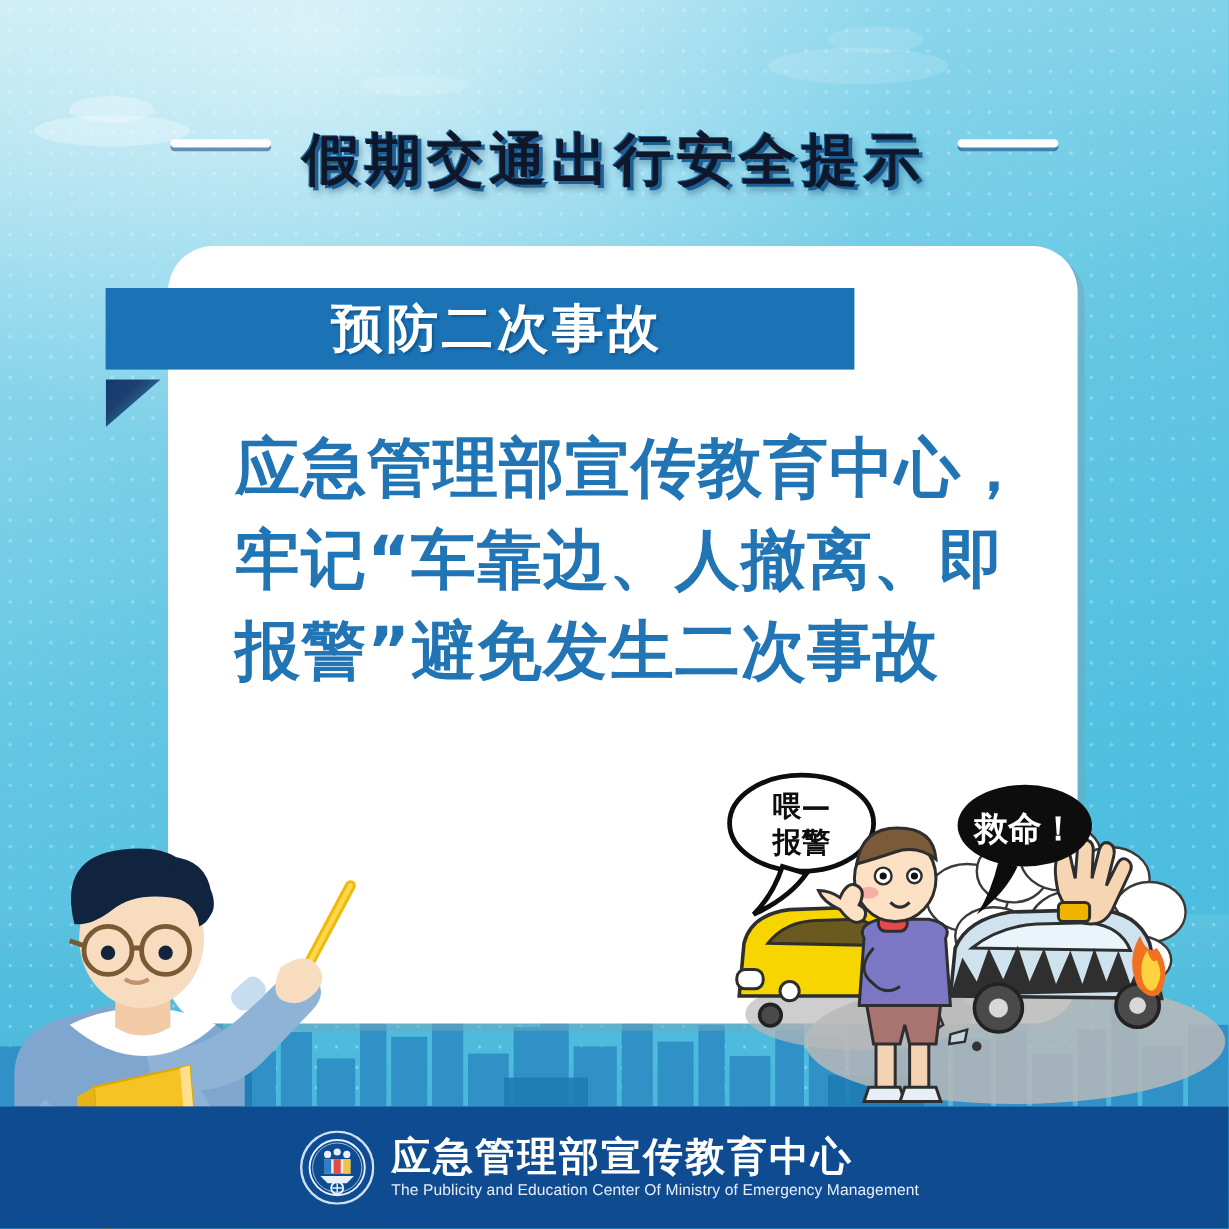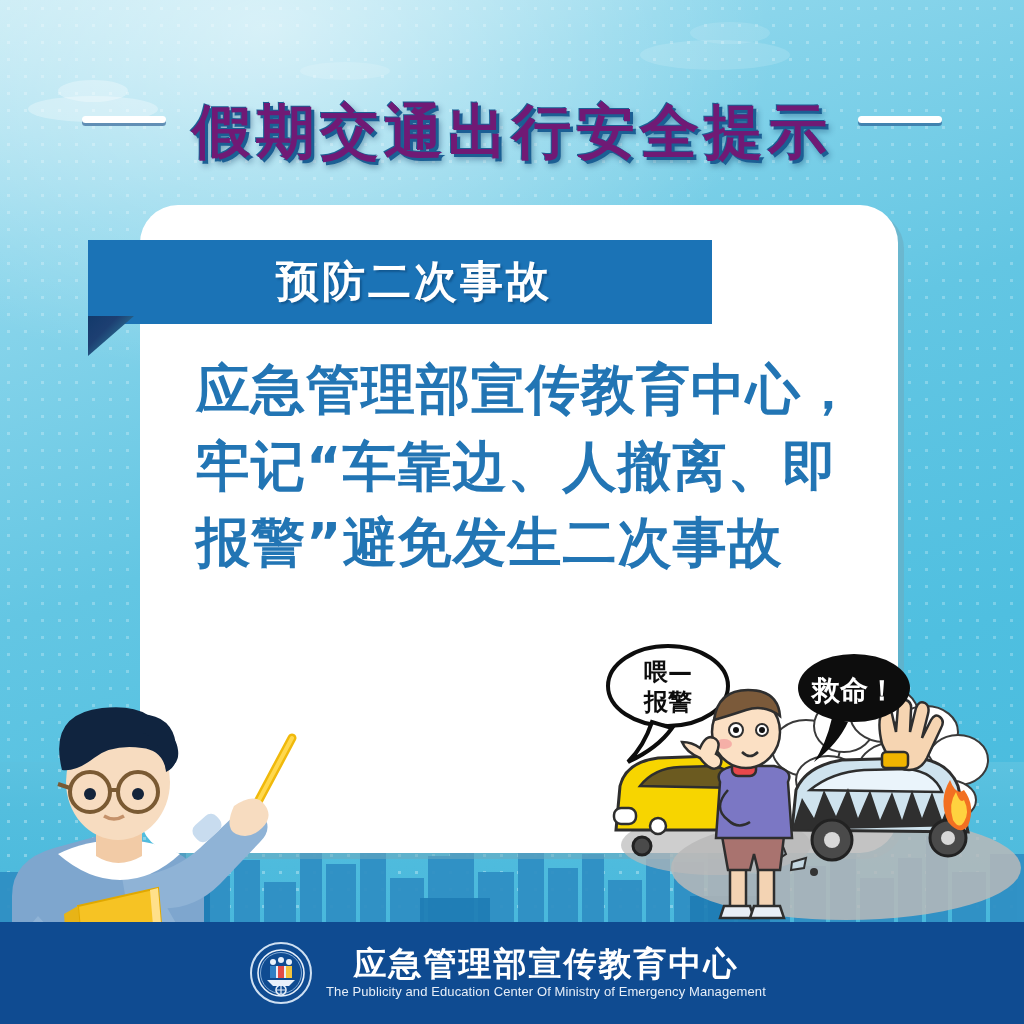--- a/index.html
+++ b/index.html
@@ -36,21 +36,21 @@
   .title-row{
     position:absolute;left:0;right:0;top:84px;height:70px;
     display:flex;align-items:center;justify-content:center;gap:26px;
   }
   .dash{
     width:84px;height:7px;border-radius:4px;
     background:#ffffff;
     box-shadow:0 3px 0 rgba(20,70,130,.55);
   }
   .title-text{
-    font-size:59px;font-weight:bold;color:#701a75;letter-spacing:5px;
+    font-size:47px;font-weight:bold;color:#0f172a;letter-spacing:5px;
     font-family:"DejaVu Serif","Liberation Serif",serif;
     text-shadow:
       3px 3px 0 #1b5f94,
       -1px -1px 0 #1b5f94,
       4px 5px 6px rgba(10,50,90,.45);
     white-space:nowrap;
     margin-top:28px;
   }
 
   
@@ -63,21 +63,21 @@
     position:absolute;inset:0;
     background-image:radial-gradient(rgba(255,255,255,.30) 1.5px, transparent 1.6px);
     background-size:17px 17px;
   }
   .skyline{position:absolute;left:0;bottom:0;width:1024px;height:120px;}
 
   
   .footer{
     position:absolute;left:0;right:0;bottom:0;height:102px;
     background:#0f4b91;
-    display:flex;align-items:center;justify-content:center;text-align:center;
+    display:flex;align-items:center;justify-content:center;
   }
   .footer-inner{display:flex;align-items:center;gap:14px;transform:translateX(-4px);}
   .emblem{width:62px;height:62px;flex:0 0 auto;}
   .footer-texts{display:flex;flex-direction:column;gap:2px;}
   .footer-cn{
     font-size:33px;font-weight:bold;color:#ffffff;letter-spacing:2px;
     font-family:"DejaVu Sans","Liberation Sans",sans-serif;line-height:1.1;
   }
   .footer-en{
     font-size:13px;color:#e6eef8;letter-spacing:.1px;line-height:1.2;
@@ -86,21 +86,21 @@
   
   .card{
     position:absolute;left:140px;top:205px;width:758px;height:648px;
     background:#ffffff;border-radius:38px;
     box-shadow:6px 6px 0 rgba(110,170,190,.55);
   }
 
   
   .ribbon-wrap{position:absolute;left:88px;top:240px;width:624px;height:76px;}
   .ribbon{
-    position:absolute;left:0;top:0;width:624px;height:84px;
+    position:absolute;left:0;top:0;width:624px;height:68px;
     background:#1b73b6;
     display:flex;align-items:center;justify-content:center;
   }
   .ribbon-label{
     font-size:43px;font-weight:bold;color:#ffffff;letter-spacing:3px;
     font-family:"DejaVu Sans","Liberation Sans",sans-serif;
     text-shadow:2px 2px 2px rgba(0,40,80,.35);
     transform:translateX(14px);
   }
   .ribbon-fold{

